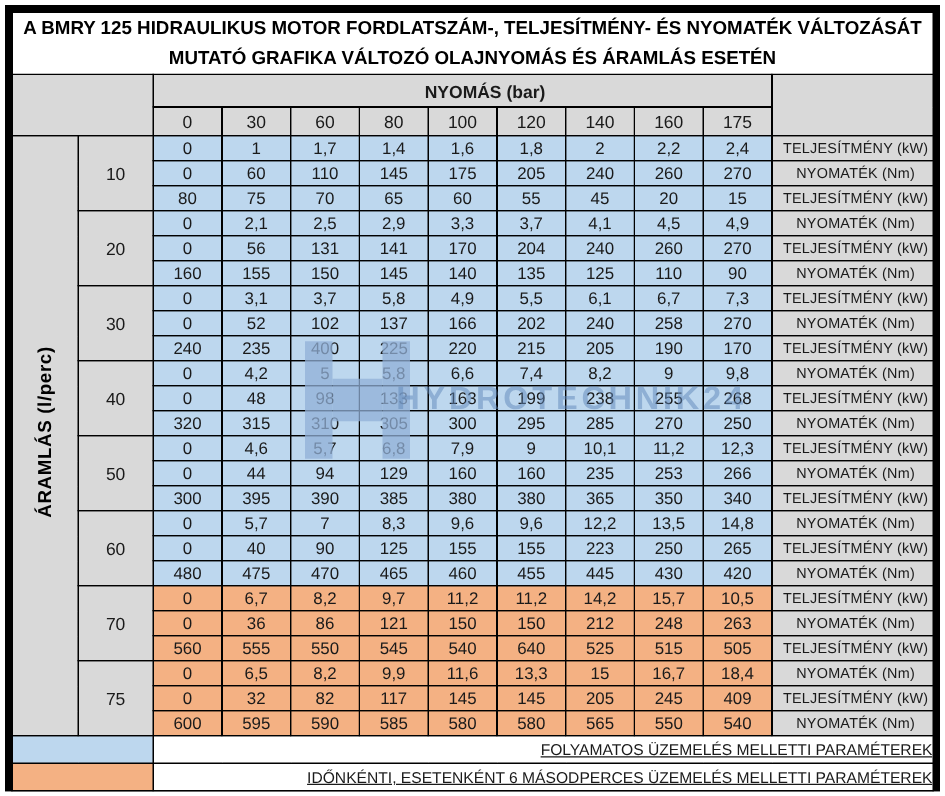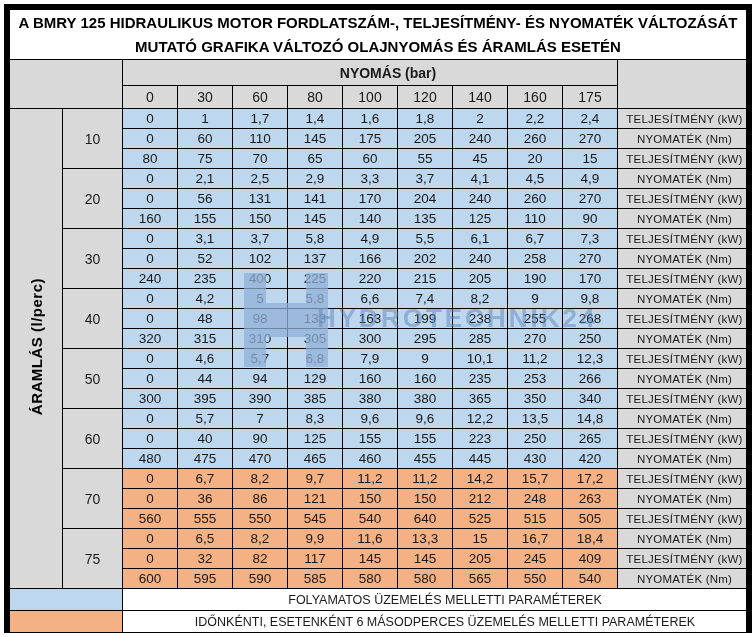--- a/index.html
+++ b/index.html
@@ -61,24 +61,25 @@
   .vert {
     display: inline-block;
     writing-mode: vertical-rl;
     transform: rotate(180deg);
     font-weight: bold;
     font-size: 15px;
     letter-spacing: 0.5px;
     color: #000;
   }
   .legend-text {
-    text-align: center;
+    text-align: right;
     padding-left: 21px;
     font-size: 12.5px;
     background: #fff;
+    text-decoration: underline;
   }
 
   
   .watermark {
     position: absolute;
     left: 0; top: 0; width: 100%; height: 100%;
     pointer-events: none;
     z-index: 5;
   }
   .wm-logo {
@@ -382,21 +383,21 @@
         <tr>
           <td class="gray flow-val" rowspan="3">70</td>
           <td class="num orange">0</td>
           <td class="num orange">6,7</td>
           <td class="num orange">8,2</td>
           <td class="num orange">9,7</td>
           <td class="num orange">11,2</td>
           <td class="num orange">11,2</td>
           <td class="num orange">14,2</td>
           <td class="num orange">15,7</td>
-          <td class="num orange">17,2</td>
+          <td class="num orange">10,5</td>
           <td class="gray row-label">TELJESÍTMÉNY (kW)</td>
         </tr>
         <tr>
           <td class="num orange">0</td>
           <td class="num orange">36</td>
           <td class="num orange">86</td>
           <td class="num orange">121</td>
           <td class="num orange">150</td>
           <td class="num orange">150</td>
           <td class="num orange">212</td>

